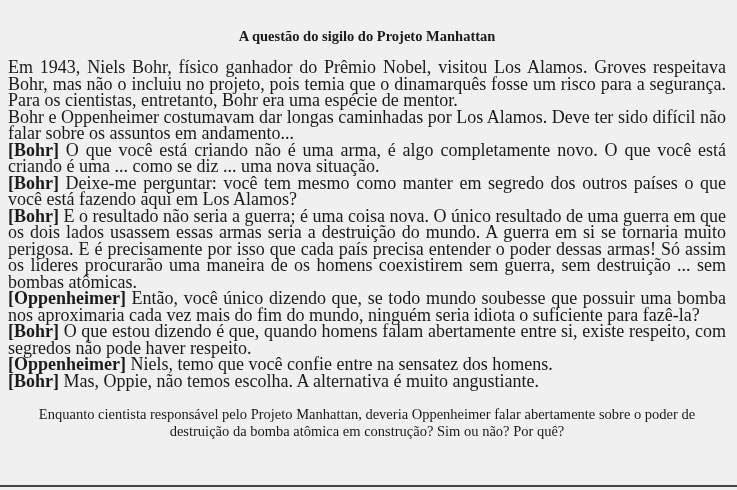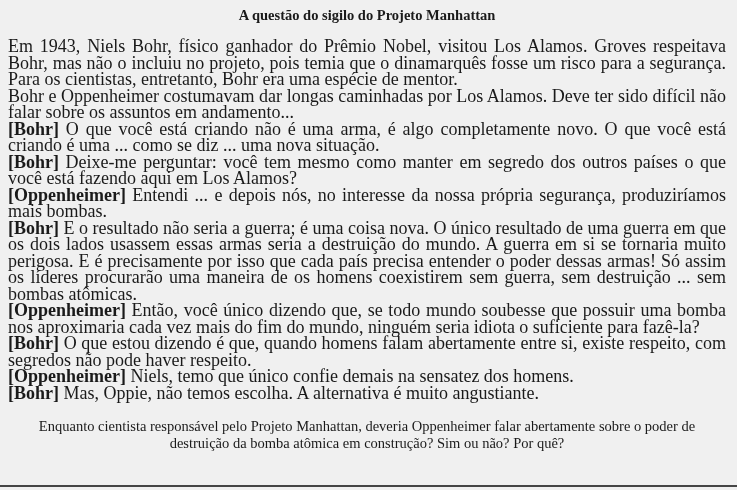--- a/index.html
+++ b/index.html
@@ -5,21 +5,21 @@
   html, body { margin: 0; padding: 0; }
   body {
     width: 737px;
     height: 490px;
     background: #f0f0f0;
     color: #1a1a1a;
     font-family: "Liberation Serif", "DejaVu Serif", serif;
     position: relative;
     overflow: hidden;
   }
-  .page { padding: 7px 11px 0 8px; }
+  .page { padding: 7px 11px 0 8px; margin-top: 21px; }
   .title {
     font-size: 14.5px;
     line-height: 16px;
     font-weight: bold;
     text-align: center;
     margin: 0 0 15px 0;
   }
   .para {
     font-size: 18px;
     line-height: 16.5px;
@@ -59,29 +59,28 @@
 
   <div>
 
       <p class="para"><b class="speaker">[Bohr]</b> <span>O que você está criando não é uma arma, é algo completamente novo. O que você está criando é uma ... como se diz ... uma nova situação.</span></p>
 
 
       <p class="para"><b class="speaker">[Bohr]</b> <span>Deixe-me perguntar: você tem mesmo como manter em segredo dos outros países o que você está fazendo aqui em Los Alamos?</span></p>
 
 
 
-      <p class="para"><b class="speaker">[Oppenheimer]</b> <span>Entendi ... e depois nós, no interesse da nossa própria segurança, produziríamos mais bombas.</span></p>
 
       <p class="para"><b class="speaker">[Bohr]</b> <span>E o resultado não seria a guerra; é uma coisa nova. O único resultado de uma guerra em que os dois lados usassem essas armas seria a destruição do mundo. A guerra em si se tornaria muito perigosa. E é precisamente por isso que cada país precisa entender o poder dessas armas! Só assim os líderes procurarão uma maneira de os homens coexistirem sem guerra, sem destruição ... sem bombas atômicas.</span></p>
 
       <p class="para"><b class="speaker">[Oppenheimer]</b> <span>Então, você único dizendo que, se todo mundo soubesse que possuir uma bomba nos aproximaria cada vez mais do fim do mundo, ninguém seria idiota o suficiente para fazê-la?</span></p>
 
       <p class="para"><b class="speaker">[Bohr]</b> <span>O que estou dizendo é que, quando homens falam abertamente entre si, existe respeito, com segredos não pode haver respeito.</span></p>
 
-      <p class="para"><b class="speaker">[Oppenheimer]</b> <span>Niels, temo que único confie demais na sensatez dos homens.</span></p>
+      <p class="para"><b class="speaker">[Oppenheimer]</b> <span>Niels, temo que você confie entre na sensatez dos homens.</span></p>
 
       <p class="para"><b class="speaker">[Bohr]</b> <span>Mas, Oppie, não temos escolha. A alternativa é muito angustiante.</span></p>
     </div>
 
   <p class="question">Enquanto cientista responsável pelo Projeto Manhattan, deveria Oppenheimer falar abertamente sobre o poder de destruição da bomba atômica em construção? Sim ou não? Por quê?</p>
 
 </div>
 
 <div class="bottom-line"></div>
 

